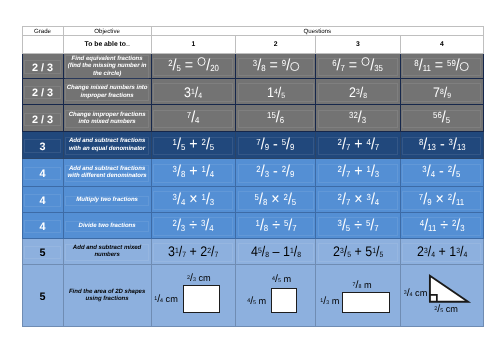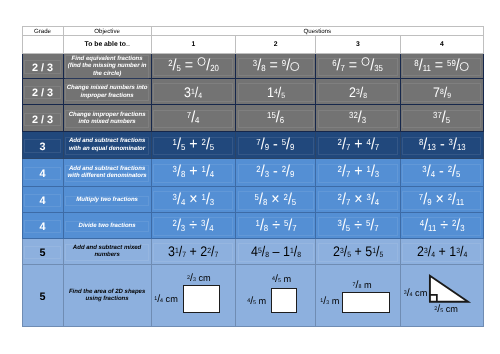--- a/index.html
+++ b/index.html
@@ -159,21 +159,21 @@
         <td class="grade"><span>2 / 3</span></td>
         <td class="obj">
             <span class="lnwrap">
               <span class="ln">Change improper fractions</span>
               <span class="ln">into mixed numbers</span>
             </span>
           </td>
         <td class="q"><span class="inner"><span class="fr"><sup>7</sup>/<sub>4</sub></span></span></td>
         <td class="q"><span class="inner"><span class="fr"><sup>15</sup>/<sub>6</sub></span></span></td>
         <td class="q"><span class="inner"><span class="fr"><sup>32</sup>/<sub>3</sub></span></span></td>
-        <td class="q"><span class="inner"><span class="fr"><sup>37</sup>/<sub>5</sub></span></span></td>
+        <td class="q"><span class="inner"><span class="fr"><sup>56</sup>/<sub>5</sub></span></span></td>
       </tr>
 
       <tr class="d2 r4">
         <td class="grade"><span>3</span></td>
         <td class="obj">
             <span class="lnwrap">
               <span class="ln">Add and subtract fractions</span>
               <span class="ln">with an equal denominator</span>
             </span>
           </td>

